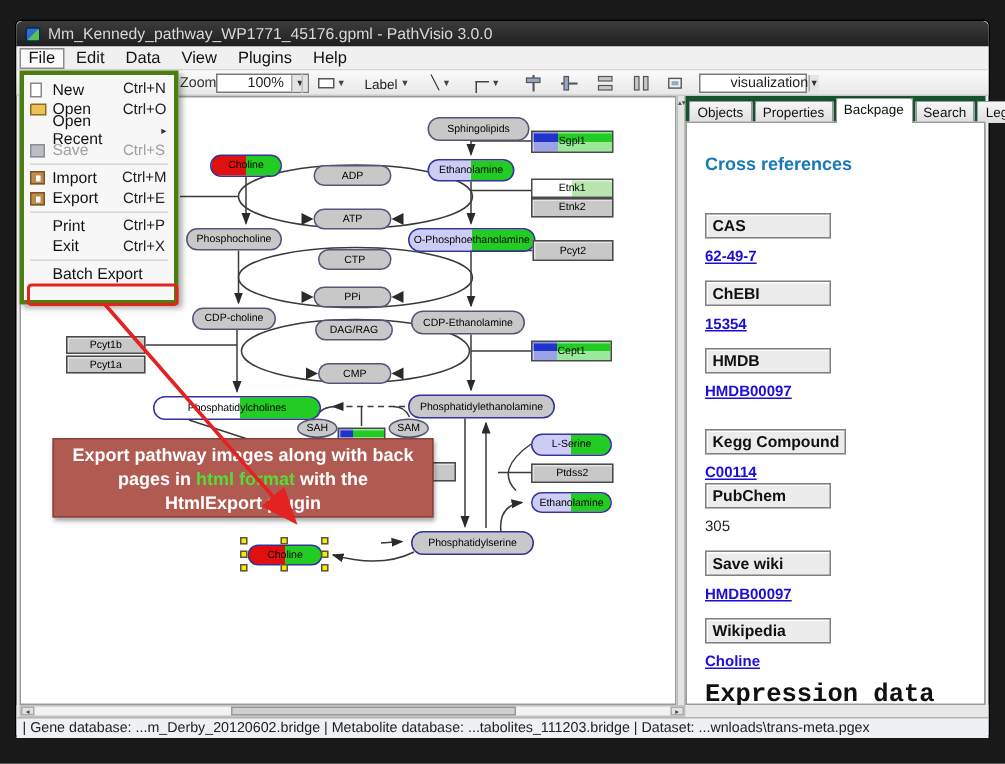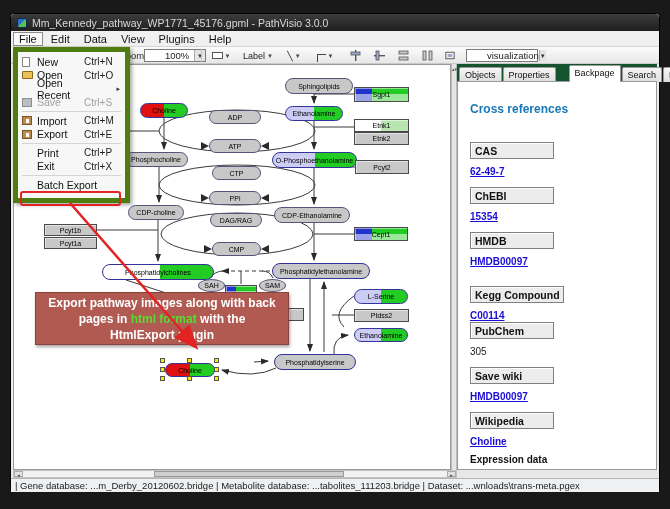--- a/index.html
+++ b/index.html
@@ -29,29 +29,29 @@
   .elbow{width:9px;height:8px;border-left:1px solid #444;border-top:1px solid #444;margin-top:4px;}
   .tico{width:13px;height:13px;}
 
   
   .main{position:absolute;left:0;top:50px;width:100%;height:406px;}
   .canvas{position:absolute;left:2px;top:0;width:438px;height:406px;background:#fff;border:1px solid #9a9a9a;overflow:hidden;}
   .splitter{position:absolute;left:440px;top:0;width:6px;height:406px;background:#e4e4e4;border-left:1px solid #bbb;border-right:1px solid #bbb;font-size:5px;color:#555;text-align:center;line-height:5px;padding-top:3px;}
   .sidepanel{position:absolute;left:446px;top:0;width:200px;height:406px;background:#14532d;}
   .tabs{position:absolute;left:0;top:0;width:100%;height:18px;display:flex;align-items:flex-end;padding-left:2px;}
   .tab{font-size:9px;color:#111;background:linear-gradient(#f6f6f6,#dedede);border:1px solid #9a9a9a;border-bottom:none;padding:2px 5px 2px 5px;margin-right:1px;border-radius:2px 2px 0 0;}
-  .tab.active{background:#fff;padding-bottom:4px;position:relative;z-index:2;margin-left:12px;}
+  .tab.active{background:#fff;padding-bottom:4px;position:relative;z-index:2;}
   .panel-body{position:absolute;left:0;top:17px;width:100%;height:389px;background:#fff;border:1px solid #9a9a9a;}
   .panel-heading{position:absolute;left:12px;top:20px;font-size:12px;font-weight:bold;color:#1878b5;}
   .xref{position:absolute;left:12px;}
   .xref .hdrbox{width:84px;height:17px;background:#ececec;border:1px solid #808080;box-shadow:inset 1px 1px 0 #fff;font-size:10.5px;font-weight:bold;color:#111;padding:2px 0 0 4px;}
   .xref .hdrbox.wide{width:94px;}
   .xref .val{margin-top:7px;font-size:10px;font-weight:bold;color:#1a0dd6;text-decoration:underline;display:inline-block;}
   .xref .val.plain{color:#222;text-decoration:none;font-weight:normal;}
-  .panel-footer{position:absolute;left:12px;top:372px;font-size:10px;font-weight:bold;color:#111;}
+  .panel-footer{position:absolute;left:12px;top:372px;font-size:17px;font-weight:bold;color:#111;font-family:Liberation Mono, monospace;}
 
   
   .node{position:absolute;display:flex;align-items:center;justify-content:center;font-size:7px;color:#000;white-space:nowrap;overflow:hidden;z-index:10;}
   .pill{border-radius:8px;border:1px solid #333399;background:#c8c8c8;}
   .pill.plain{border-color:#55557a;}
   .gene{border:1px solid #4a4a4a;background:#c8c8c8;box-shadow:inset 1px 1px 0 rgba(255,255,255,.5);}
   .ell{border-radius:50%;border:1px solid #55557a;background:#c8c8c8;}
   .f-redgreen{background:linear-gradient(to right,#e01010 0 50%,#22cc22 50% 100%);}
   .f-lavgreen{background:linear-gradient(to right,#ccccf5 0 50%,#22cc22 50% 100%);}
   .f-whitegreen{background:linear-gradient(to right,#fff 0 52%,#22cc22 52% 100%);}
@@ -59,21 +59,21 @@
   .f-whitepale{background:linear-gradient(to right,#fff 0 50%,#b8e4b0 50% 100%);}
 
   
   .callout{position:absolute;left:21px;top:227px;width:254px;height:53px;background:#b05a52;border:1px solid #8a423c;box-shadow:1px 2px 3px rgba(0,0,0,.35);z-index:30;display:flex;flex-direction:column;align-items:center;justify-content:center;text-align:center;color:#fff;font-weight:bold;font-size:12px;line-height:16px;}
   .callout .hl{color:#55dd33;}
 
   
   .handle{position:absolute;width:5px;height:5px;background:#ffe800;border:1px solid #555;z-index:12;}
 
   
-  .filemenu{position:absolute;left:2px;top:33px;width:117px;height:156px;background:#f7f7f7;border:5px solid #4d7c0f;box-shadow:2px 2px 4px rgba(0,0,0,.35);z-index:40;padding-top:3px;font-size:10.5px;color:#111;}
+  .filemenu{position:absolute;left:2px;top:33px;width:106px;height:156px;background:#f7f7f7;border:3px solid #4d7c0f;box-shadow:2px 2px 4px rgba(0,0,0,.35);z-index:40;padding-top:3px;font-size:10.5px;color:#111;}
   .fmrow{height:13.5px;display:flex;align-items:center;padding:0 5px 0 4px;}
   .fmrow .fmicon{width:15px;display:flex;align-items:center;}
   .fmrow .fmlabel{width:47px;}
   .fmrow .fmshort{font-size:10px;color:#222;}
   .fmrow.disabled .fmlabel,.fmrow.disabled .fmshort{color:#a0a0a0;}
   .fmsep{height:1px;background:#d4d4d4;margin:2px 4px;}
   .fmarrow{margin-left:auto;font-size:7px;color:#333;}
   .redbox{position:absolute;left:2px;top:139px;width:101px;height:15px;border:2px solid #e32222;border-radius:3px;z-index:41;}
   .ic{display:inline-block;}
   .ic-new{width:8px;height:10px;background:#fff;border:1px solid #888;}

